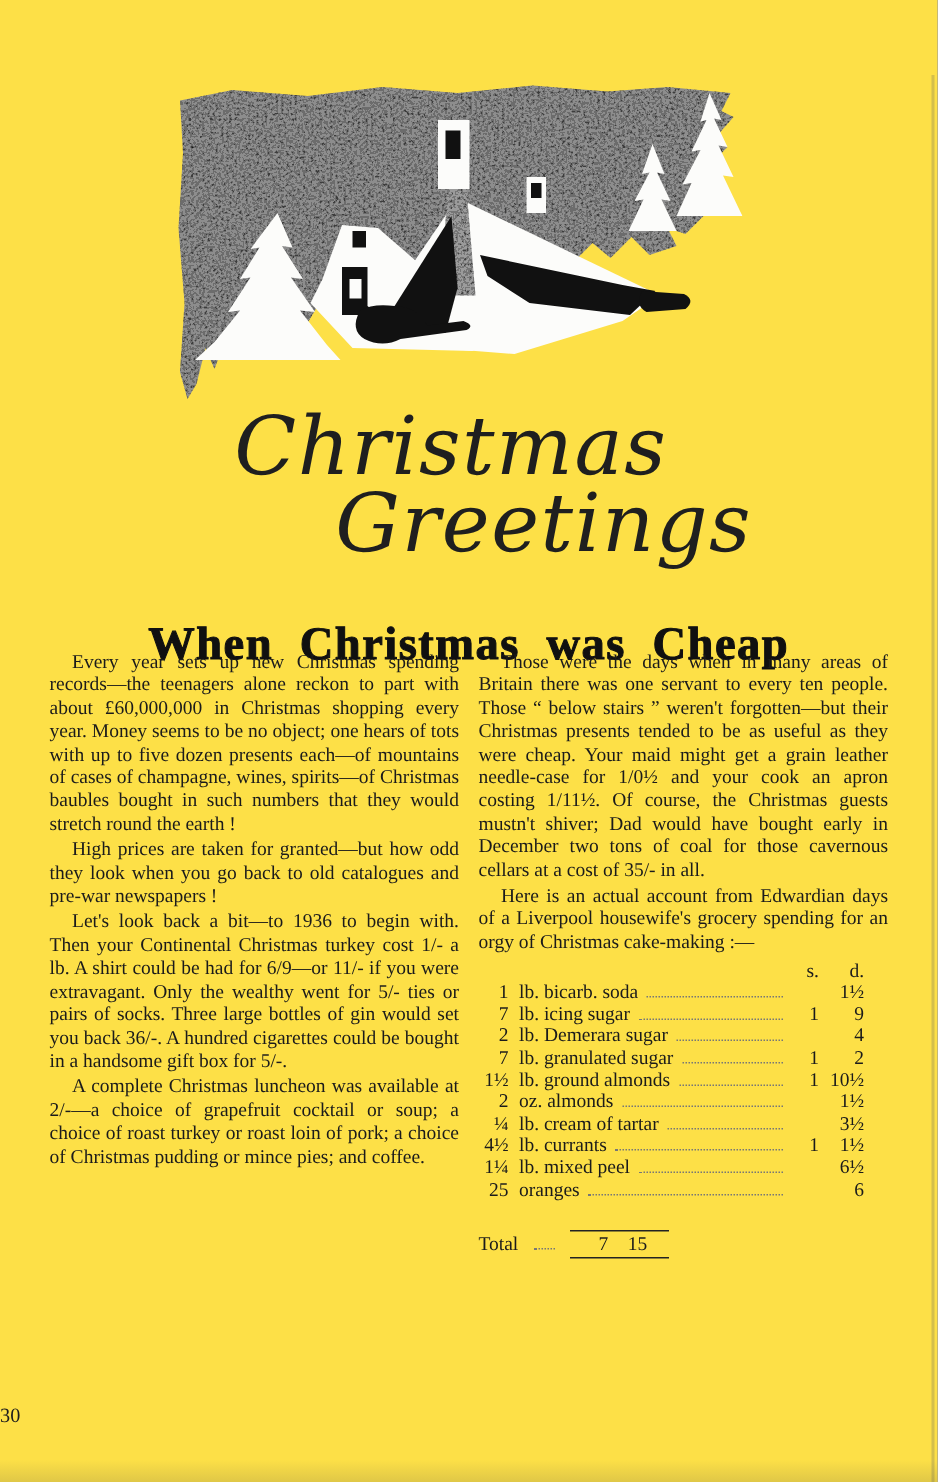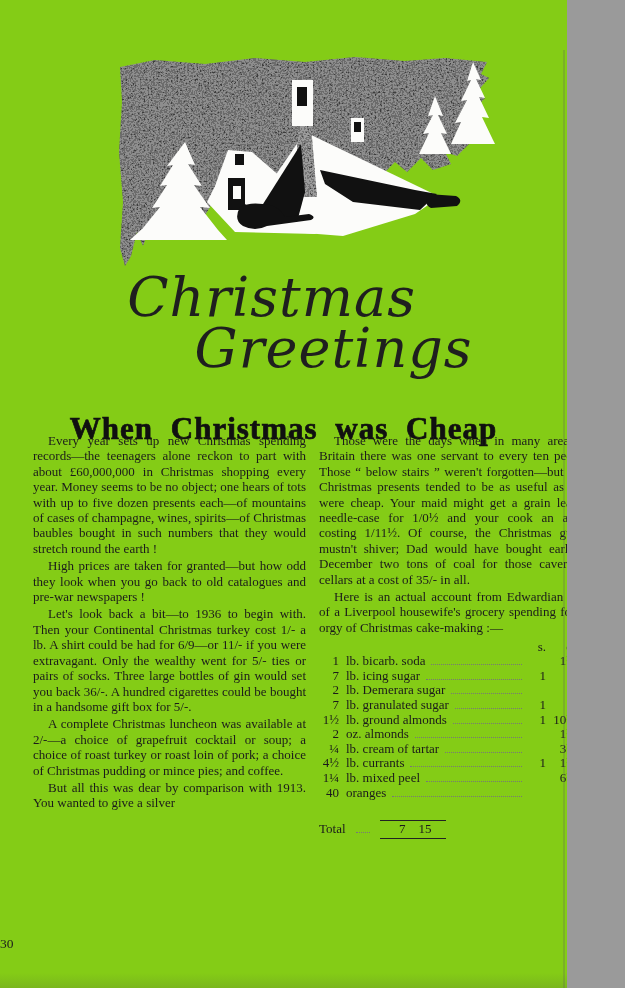--- a/index.html
+++ b/index.html
@@ -1,16 +1,16 @@
 <!DOCTYPE html>
 <html><head>
 <meta charset="utf-8">
 <style>
   html,body{margin:0;padding:0;background:#9a9a9a;}
-  .page{position:relative;width:567px;height:988px;background:#84cc16;
+  .page{position:relative;width:625px;height:988px;background:#fde047;
         font-family:"Liberation Serif",serif;color:#1d1d1d;overflow:hidden;}
 
   
   .illustration{position:absolute;left:115px;top:52px;width:380px;height:220px;}
 
   
   .masthead-line{position:absolute;left:0;width:100%;text-align:center;
         font-family:"DejaVu Serif",serif;font-style:italic;font-weight:400;
         color:#1f1f1f;letter-spacing:1px;white-space:nowrap;}
   .m1{top:266px;font-size:54px;transform:translateX(-12px);}
@@ -121,21 +121,20 @@
   <div class="masthead-line m2">Greetings</div>
 
   <h1 class="article-title">When Christmas was Cheap</h1>
 
   <div class="columns">
     <div class="col">
       <p>Every year sets up new Christmas spending records—the teenagers alone reckon to part with about £60,000,000 in Christmas shopping every year. Money seems to be no object; one hears of tots with up to five dozen presents each—of mountains of cases of champagne, wines, spirits—of Christmas baubles bought in such numbers that they would stretch round the earth !</p>
       <p>High prices are taken for granted—but how odd they look when you go back to old catalogues and pre-war newspapers !</p>
       <p>Let's look back a bit—to 1936 to begin with. Then your Continental Christmas turkey cost 1/- a lb. A shirt could be had for 6/9—or 11/- if you were extravagant. Only the wealthy went for 5/- ties or pairs of socks. Three large bottles of gin would set you back 36/-. A hundred cigarettes could be bought in a handsome gift box for 5/-.</p>
       <p>A complete Christmas luncheon was available at 2/-—a choice of grapefruit cocktail or soup; a choice of roast turkey or roast loin of pork; a choice of Christmas pudding or mince pies; and coffee.</p>
-      <p>But all this was dear by comparison with 1913. You wanted to give a silver</p>
     </div>
     <div class="col">
       <p>Those were the days when in many areas of Britain there was one servant to every ten people. Those “ below stairs ” weren't forgotten—but their Christmas presents tended to be as useful as they were cheap. Your maid might get a grain leather needle-case for 1/0½ and your cook an apron costing 1/11½. Of course, the Christmas guests mustn't shiver; Dad would have bought early in December two tons of coal for those cavernous cellars at a cost of 35/- in all.</p>
       <p>Here is an actual account from Edwardian days of a Liverpool housewife's grocery spending for an orgy of Christmas cake-making :—</p>
 
       <div class="account">
         <div class="acc-head">
           <span class="hs">s.</span>
           <span class="hd">d.</span>
         </div>
@@ -197,21 +196,21 @@
             <span class="vd">1½</span>
         </div>
         <div class="acc-row">
           <span class="qty">1¼</span>
             <span class="item">lb. mixed peel</span>
             <span class="leader"></span>
             <span class="vs"></span>
             <span class="vd">6½</span>
         </div>
         <div class="acc-row">
-          <span class="qty">40</span>
+          <span class="qty">25</span>
             <span class="item">oranges</span>
             <span class="leader"></span>
             <span class="vs"></span>
             <span class="vd">6</span>
         </div>
 
         <div class="acc-total">
           <span class="total-label">Total</span>
           <span class="total-leader"></span>
           <span class="total-box">

